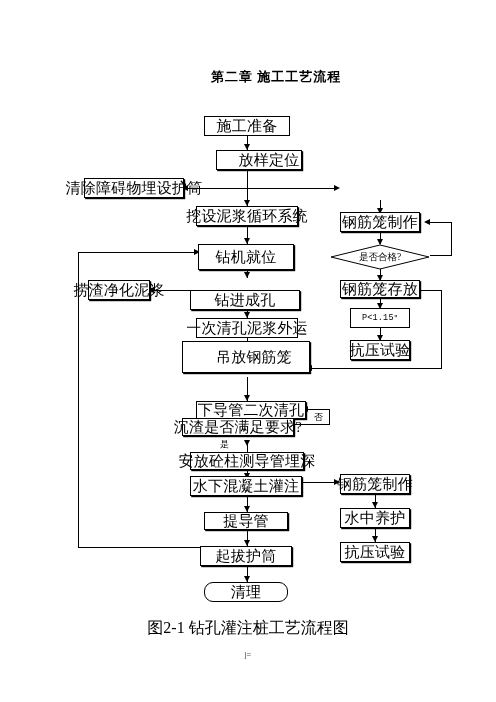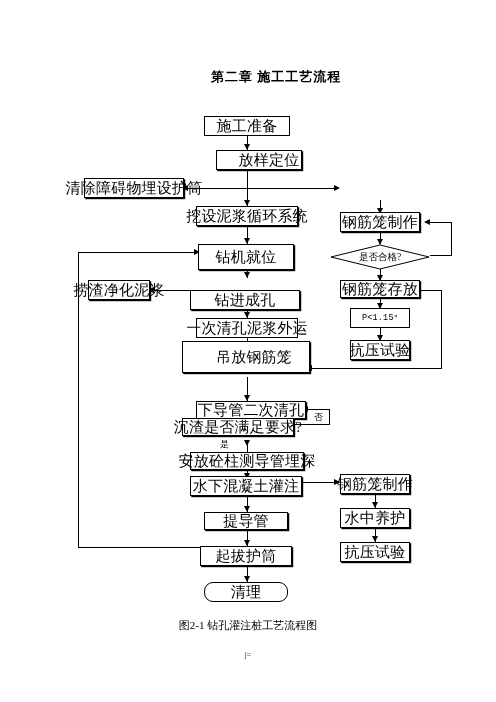--- a/index.html
+++ b/index.html
@@ -37,21 +37,21 @@
     font-weight: bold;
     letter-spacing: 0.5px;
     color: #000;
   }
   .caption {
     position: absolute;
     left: 0;
     top: 618px;
     width: 496px;
     text-align: center;
-    font-size: 11px;
+    font-size: 16px;
     color: #000;
   }
   .footer-mark {
     position: absolute;
     left: 0;
     top: 650px;
     width: 496px;
     text-align: center;
     font-size: 8px;
     color: #555;

